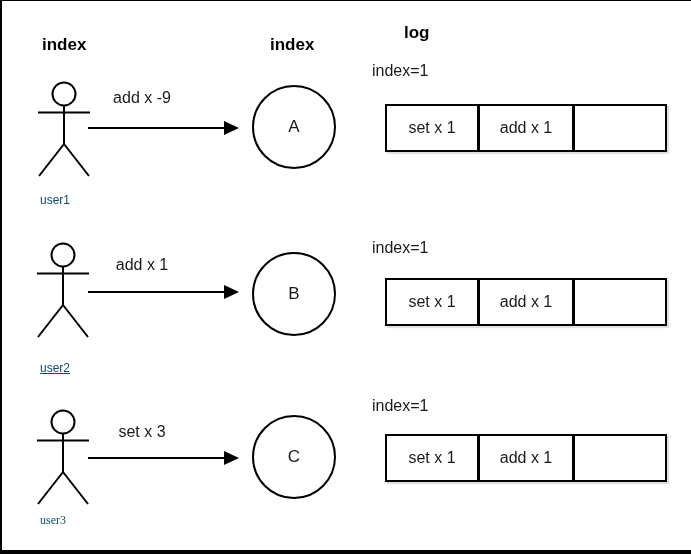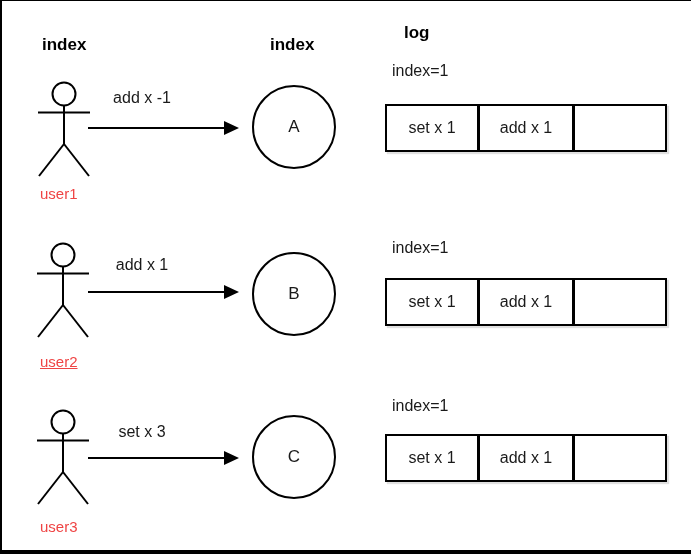--- a/index.html
+++ b/index.html
@@ -18,23 +18,24 @@
   .col-head{
     position:absolute;
     font-size:17px;
     font-weight:bold;
     color:#000;
     white-space:nowrap;
   }
   .abs{position:absolute;}
   .actor-label{
     position:absolute;
-    font-size:15px;
-    color:#ef4444;
+    font-size:12px;
+    color:#0c4a6e;
     white-space:nowrap;
+    margin-top:8px;
   }
   .msg{
     position:absolute;
     left:70px;width:140px;
     text-align:center;
     font-size:16px;
     color:#1a1a1a;
     white-space:nowrap;
   }
   .node{
@@ -43,21 +44,21 @@
     box-sizing:border-box;
     border:2px solid #000;
     border-radius:50%;
     background:#fff;
     display:flex;align-items:center;justify-content:center;
     font-size:17px;
     color:#1a1a1a;
   }
   .log-index{
     position:absolute;
-    left:390px;
+    left:370px;
     font-size:16px;
     color:#1a1a1a;
     white-space:nowrap;
   }
   .log-table{
     position:absolute;
     left:383px;
     display:flex;
     height:48px;
     box-shadow:2px 2px 1px rgba(0,0,0,0.12);
@@ -88,21 +89,21 @@
 
   <div>
     <svg class="abs" style="left:34px;top:80px;" width="56" height="100">
       <circle cx="28" cy="13" r="11.5"></circle>
       <line x1="28" y1="24.5" x2="28" y2="63"></line>
       <line x1="2" y1="31.5" x2="54" y2="31.5"></line>
       <line x1="28" y1="63" x2="3" y2="95"></line>
       <line x1="28" y1="63" x2="53" y2="95"></line>
     </svg>
     <div class="actor-label" style="left:38px;top:184px;">user1</div>
-    <div class="msg" style="top:88px;">add x -1</div>
+    <div class="msg" style="top:88px;">add x -9</div>
     <svg class="abs" style="left:86px;top:117px;" width="152" height="20">
       <line x1="0" y1="10" x2="137" y2="10"></line>
       <polygon points="136,3 151,10 136,17"></polygon>
     </svg>
     <div class="node" style="left:250px;top:84px;">
       <span>A</span>
     </div>
     <div class="log-index" style="top:61px;">index=1</div>
     <div class="log-table" style="top:103px;">
       <div class="log-cell c0">set x 1</div>
@@ -137,21 +138,21 @@
   </div>
 
   <div>
     <svg class="abs" style="left:33px;top:408px;" width="56" height="100">
       <circle cx="28" cy="13" r="11.5"></circle>
       <line x1="28" y1="24.5" x2="28" y2="63"></line>
       <line x1="2" y1="31.5" x2="54" y2="31.5"></line>
       <line x1="28" y1="63" x2="3" y2="95"></line>
       <line x1="28" y1="63" x2="53" y2="95"></line>
     </svg>
-    <div class="actor-label" style="left:38px;top:517px;">user3</div>
+    <div class="actor-label" style="left:38px;top:504px;font-family:Liberation Serif, serif;">user3</div>
     <div class="msg" style="top:422px;">set x 3</div>
     <svg class="abs" style="left:86px;top:447px;" width="152" height="20">
       <line x1="0" y1="10" x2="137" y2="10"></line>
       <polygon points="136,3 151,10 136,17"></polygon>
     </svg>
     <div class="node" style="left:250px;top:414px;">
       <span>C</span>
     </div>
     <div class="log-index" style="top:396px;">index=1</div>
     <div class="log-table" style="top:433px;">

